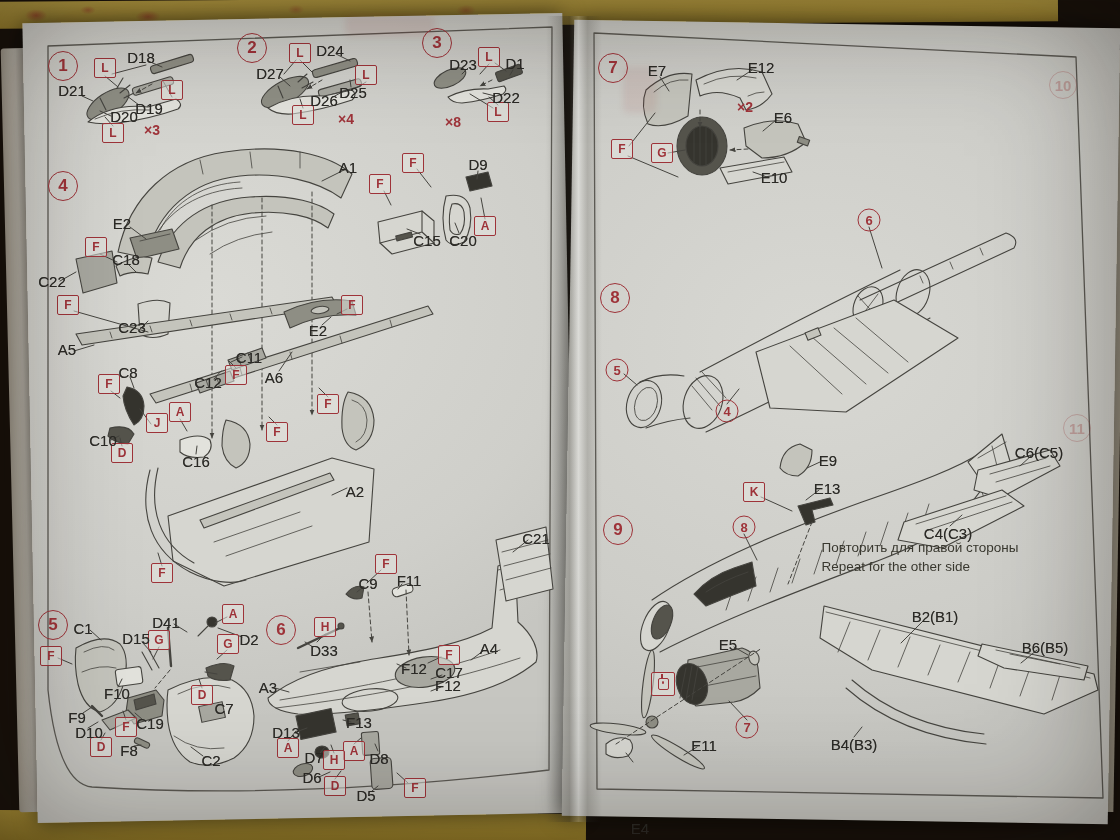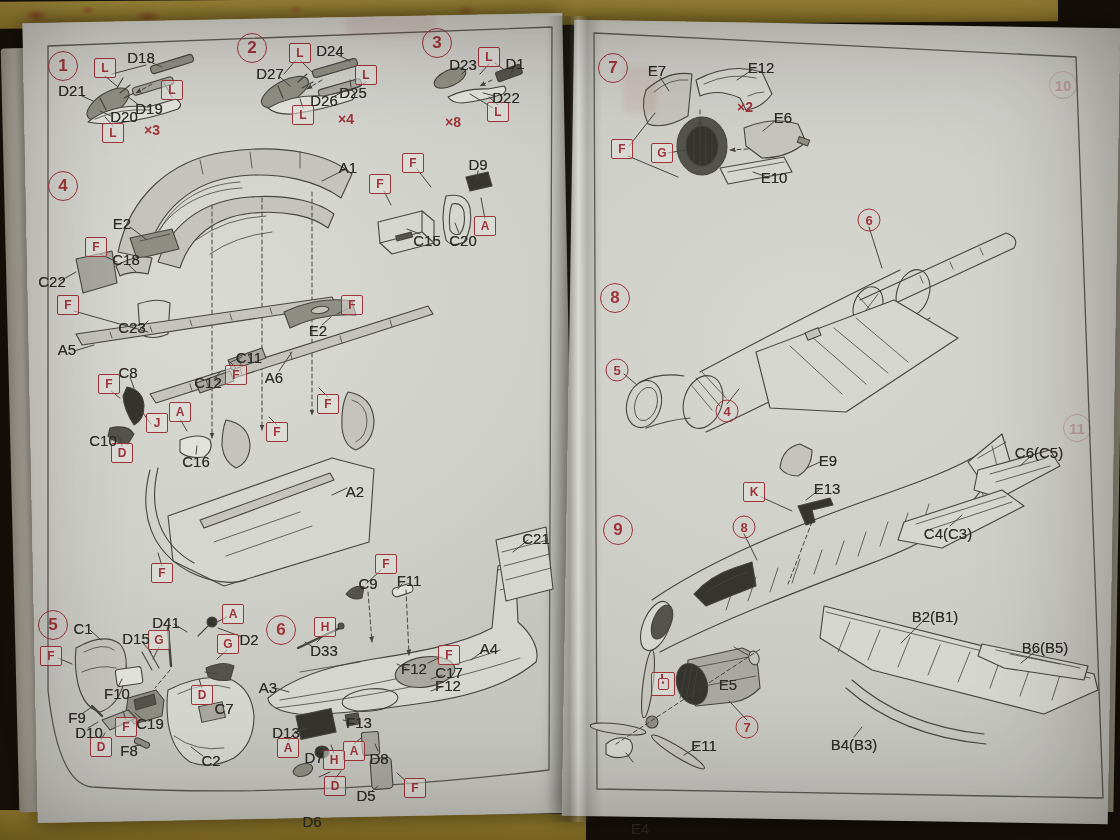--- a/index.html
+++ b/index.html
@@ -264,20 +264,24 @@
       <circle class="fD" cx="652" cy="722" r="6"></circle>
       <path class="fA" d="M606,744 Q618,734 630,740 Q636,748 628,756 Q614,760 606,754 Z"></path>
       <path class="fF" d="M798,506 L830,498 L833,505 L812,510 L815,522 L806,525 Z"></path>
       <path class="fB" d="M780,468 Q782,448 800,444 L812,450 Q812,468 798,476 Q786,476 780,468 Z"></path>
       <path class="dash" d="M616,744 L762,648 M812,522 L788,584"></path>
       <path class="lead" d="M744,534L757,560 M820,462L807,468 M819,490L806,500 M761,497L792,511 M1031,456L1020,466 M950,526L962,515 M923,621L901,643 M1037,650L1021,663 M854,737L862,727 M734,647L748,655 M697,747L684,755 M633,762L626,753 M747,720L729,701"></path>
     </g>
   </svg>
 
   <div id="labels">
+    <div class="note" style="left:920px;top:557px;">
+      <div>Повторить для правой стороны</div>
+      <div>Repeat for the other side</div>
+    </div>
     <div class="smudge" style="left:390px;top:26px;width:90px;height:22px;"></div>
     <div class="smudge" style="left:640px;top:90px;width:34px;height:46px;"></div>
   <div class="stepc" style="left: 63px; top: 66px;">1</div>
       <div class="stepc" style="left: 252px; top: 48px;">2</div>
       <div class="stepc" style="left: 437px; top: 43px;">3</div>
       <div class="stepc" style="left: 63px; top: 186px;">4</div>
       <div class="stepc" style="left: 53px; top: 625px;">5</div>
       <div class="stepc" style="left: 281px; top: 630px;">6</div>
       <div class="stepc" style="left: 613px; top: 68px;">7</div>
       <div class="stepc" style="left: 615px; top: 298px;">8</div>
@@ -376,34 +380,34 @@
       <div class="plabel" style="left: 324px; top: 650px;">D33</div>
       <div class="plabel" style="left: 414px; top: 668px;">F12</div>
       <div class="plabel" style="left: 449px; top: 672px;">C17</div>
       <div class="plabel" style="left: 448px; top: 685px;">F12</div>
       <div class="plabel" style="left: 489px; top: 648px;">A4</div>
       <div class="plabel" style="left: 268px; top: 687px;">A3</div>
       <div class="plabel" style="left: 286px; top: 732px;">D13</div>
       <div class="plabel" style="left: 359px; top: 722px;">F13</div>
       <div class="plabel" style="left: 314px; top: 757px;">D7</div>
       <div class="plabel" style="left: 379px; top: 758px;">D8</div>
-      <div class="plabel" style="left: 312px; top: 777px; margin-top: 44px;">D6</div>
+      <div class="plabel" style="left: 312px; top: 777px;">D6</div>
       <div class="plabel" style="left: 366px; top: 795px;">D5</div>
       <div class="plabel" style="left: 657px; top: 70px;">E7</div>
       <div class="plabel" style="left: 761px; top: 67px;">E12</div>
       <div class="plabel" style="left: 783px; top: 117px;">E6</div>
       <div class="plabel" style="left: 774px; top: 177px;">E10</div>
       <div class="plabel" style="left: 828px; top: 460px;">E9</div>
       <div class="plabel" style="left: 827px; top: 488px;">E13</div>
       <div class="plabel" style="left: 1039px; top: 452px;">C6(C5)</div>
       <div class="plabel" style="left: 948px; top: 533px;">C4(C3)</div>
       <div class="plabel" style="left: 935px; top: 616px;">B2(B1)</div>
       <div class="plabel" style="left: 1045px; top: 647px;">B6(B5)</div>
       <div class="plabel" style="left: 854px; top: 744px;">B4(B3)</div>
-      <div class="plabel" style="left: 728px; top: 644px; margin-top: 40px;">E5</div>
+      <div class="plabel" style="left: 728px; top: 644px;">E5</div>
       <div class="plabel" style="left: 704px; top: 745px;">E11</div>
       <div class="plabel" style="left: 640px; top: 790px; margin-top: 38px;">E4</div>
       <div class="bleed" style="left: 1063px; top: 85px;">10</div>
       <div class="bleed" style="left: 1077px; top: 428px;">11</div>
       <div class="iconbox" style="left: 663px; top: 684px;">
         <span class="bottle"></span>
       </div>
     </div>
 
   <div class="vignette"></div>

